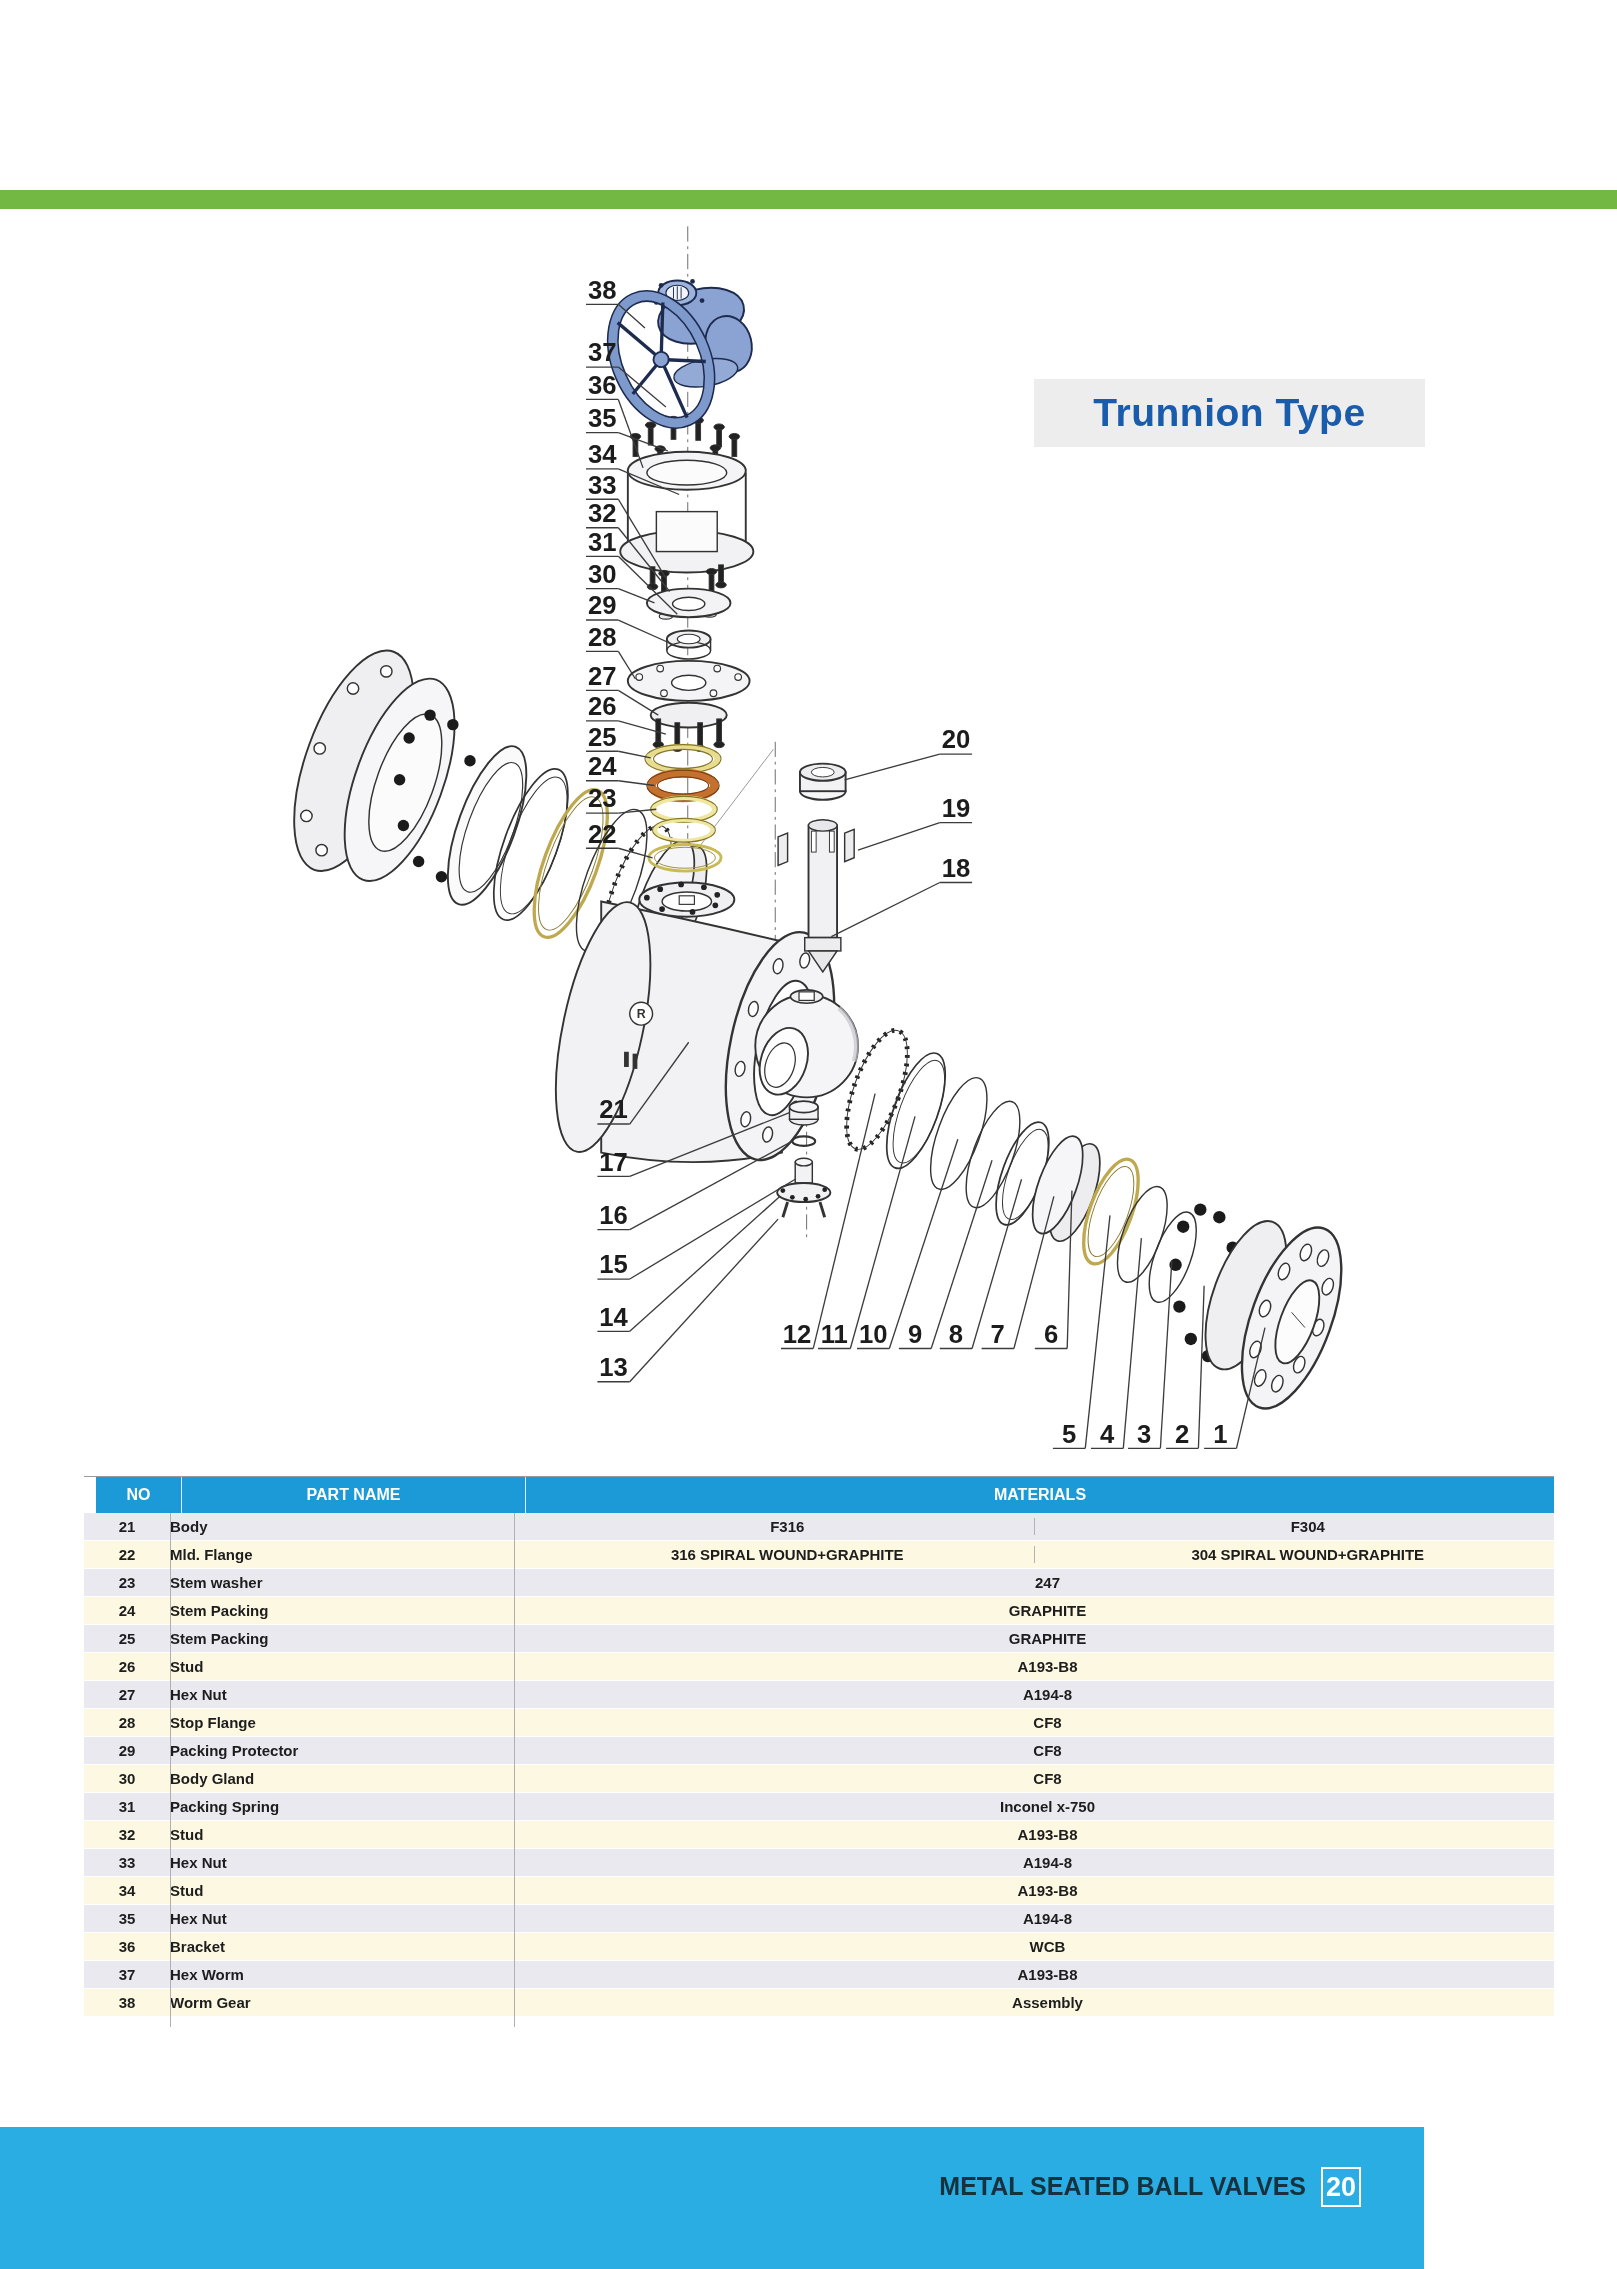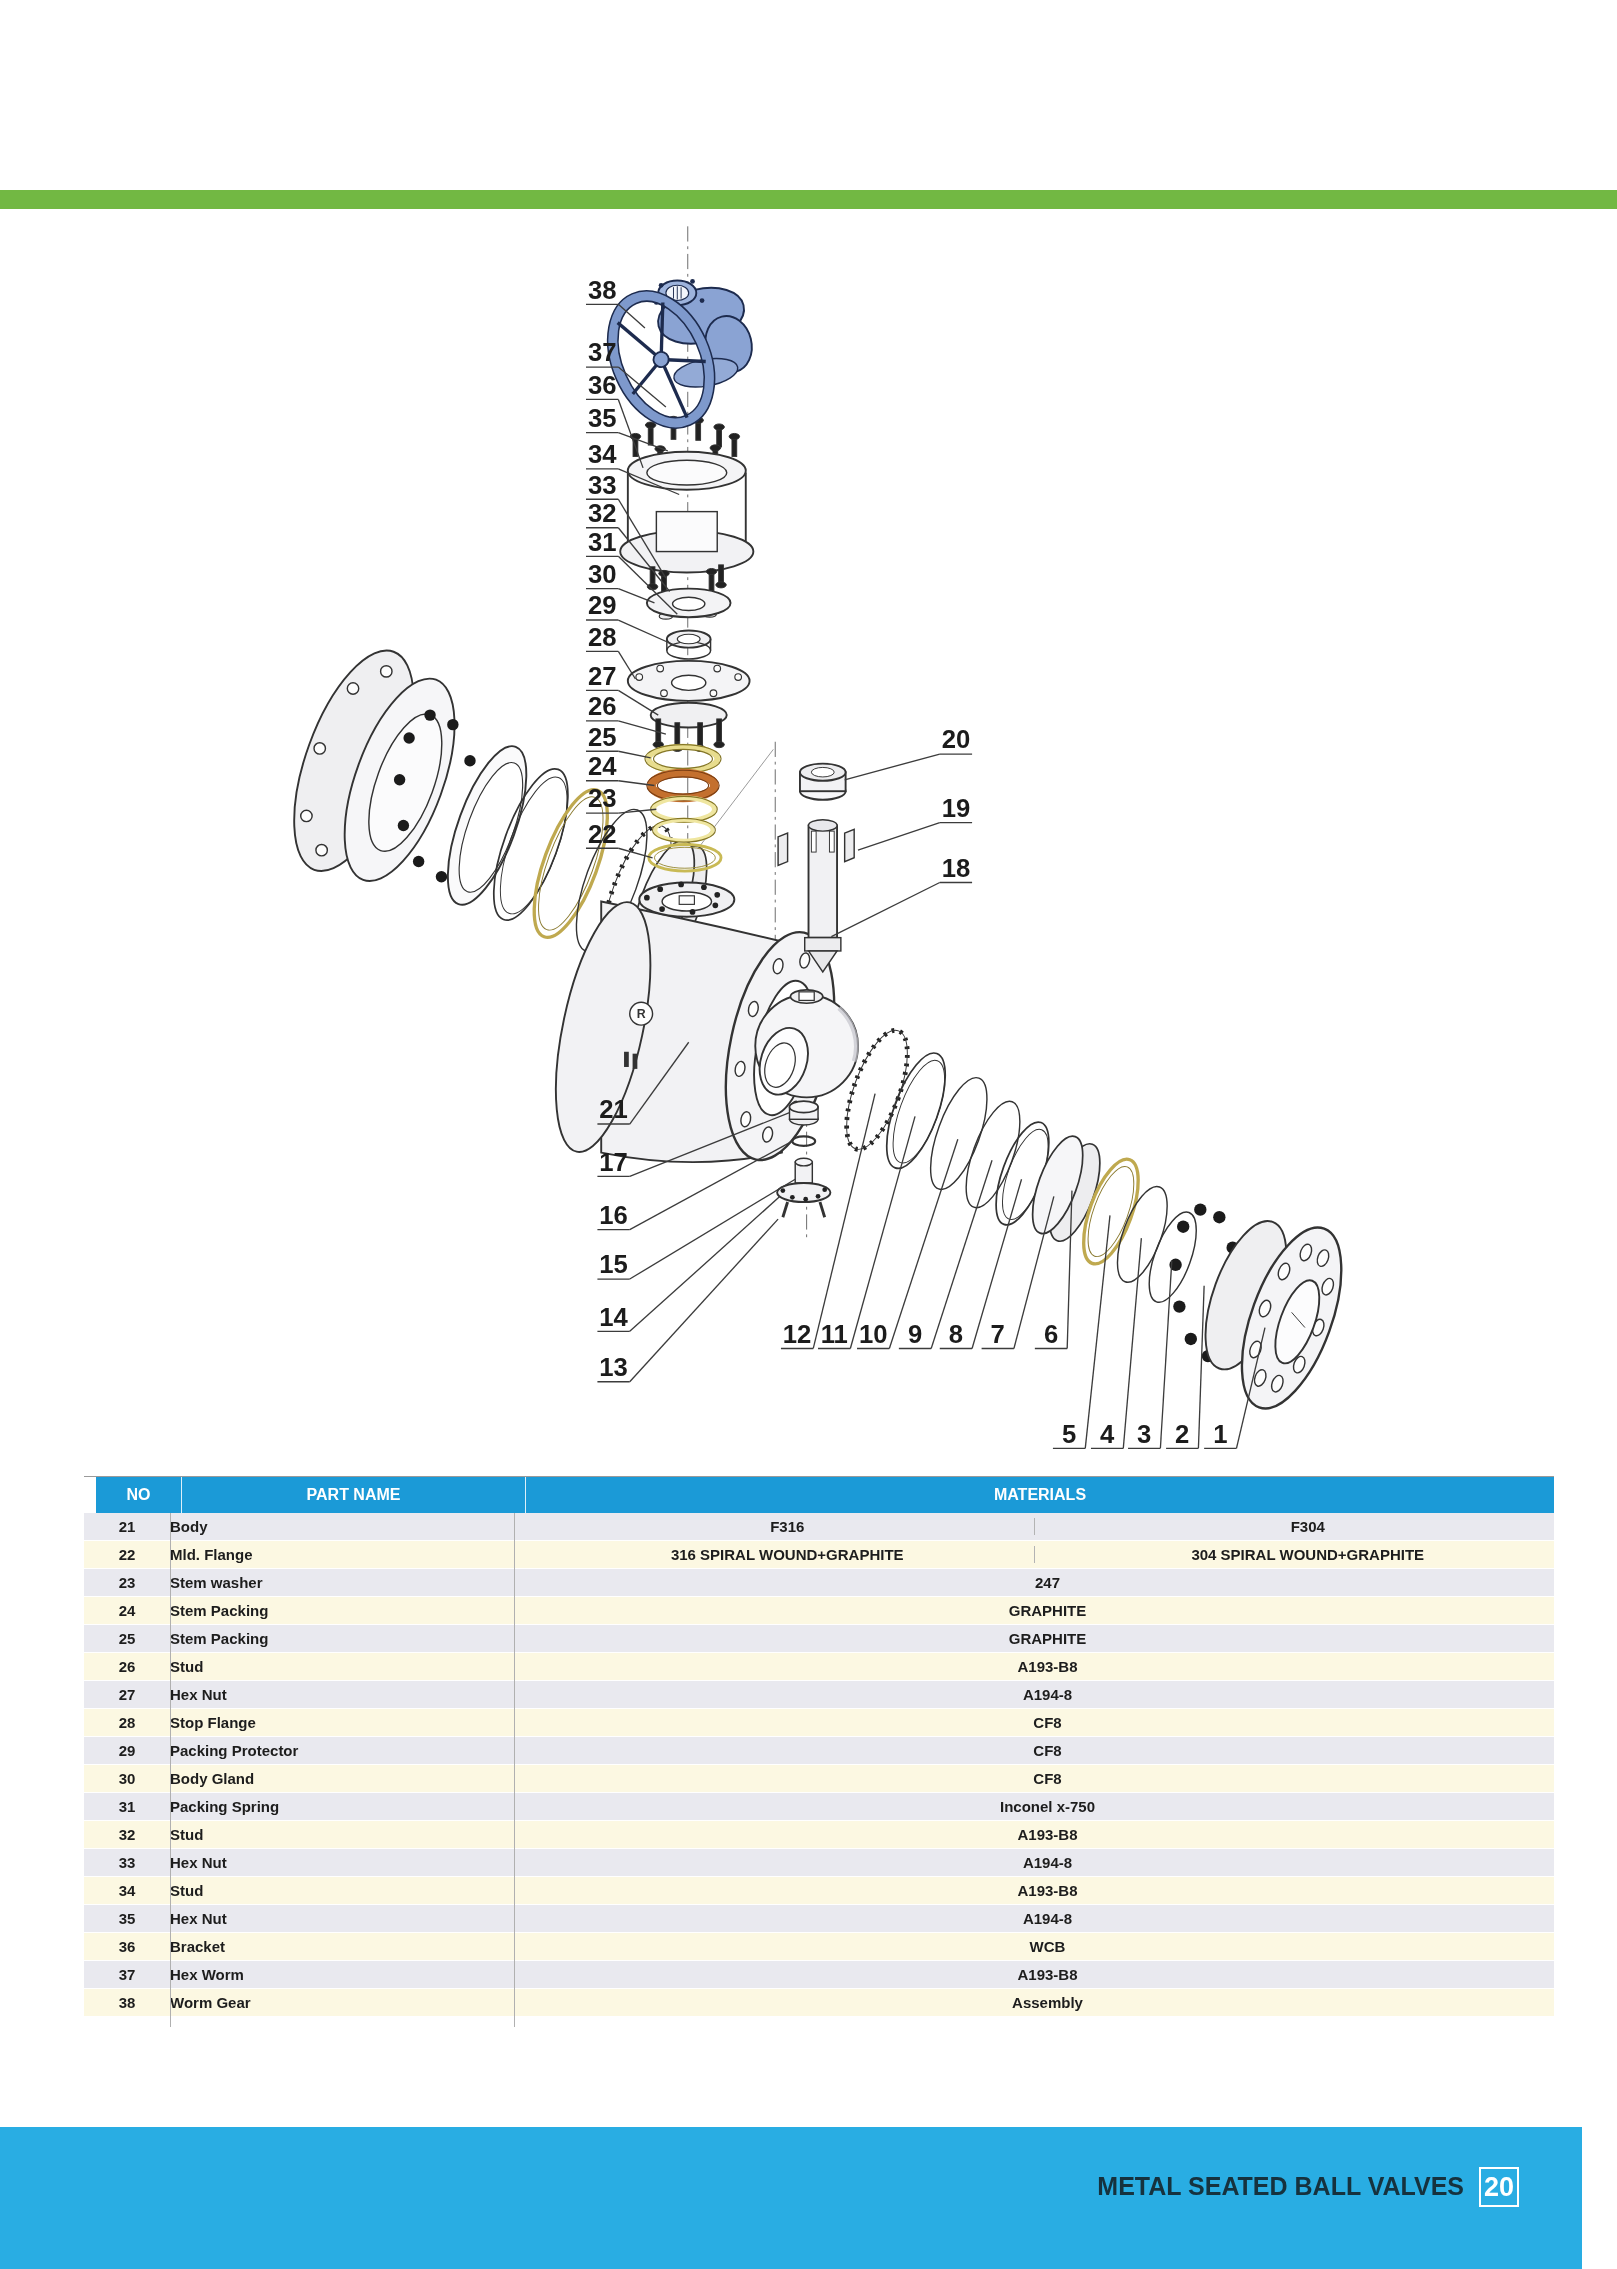--- a/index.html
+++ b/index.html
@@ -37,21 +37,21 @@
   .trow.even{background:var(--row-even);}
   .tc{box-sizing:border-box;display:flex;align-items:center;}
   .tc.no{width:86px;justify-content:center;font-weight:bold;}
   .tc.name{width:344px;font-weight:bold;}
   .tc.mats{flex:1;display:flex;}
   .tc.mats .m{flex:1;display:flex;align-items:center;justify-content:center;font-weight:bold;margin-left:27px;}
   .tc.mats .m.split{border-right:1px solid #b3b3b3;}
   .vdiv{position:absolute;top:0;width:1px;background:#b0b0b0;}
   
   .footer{
-    position:absolute;left:0;top:2127px;width:1582px;height:143px;background:var(--footer-blue);
+    position:absolute;left:0;top:2127px;width:1424px;height:143px;background:var(--footer-blue);
     display:flex;align-items:flex-start;justify-content:flex-end;
     padding:40px 63px 0 0;box-sizing:border-box;
   }
   .footer-title{font-size:25px;font-weight:bold;color:#16323E;line-height:38px;}
   .page-badge{
     width:36px;height:36px;border:2.9px solid #fff;margin-left:15px;
     display:flex;align-items:center;justify-content:center;
     color:#fff;font-size:27px;font-weight:bold;
   }
 </style>
@@ -529,20 +529,23 @@
           <text x="1243" y="1517" text-anchor="middle" font-size="27" font-weight="bold" fill="#1c1c1c">2</text>
         </g>
         <g>
           <line x1="1266" y1="1523" x2="1300" y2="1523" stroke="#3c3c3c" stroke-width="1.4"></line>
           <line x1="1300" y1="1523" x2="1330" y2="1396" stroke="#3c3c3c" stroke-width="1.4"></line>
           <text x="1283" y="1517" text-anchor="middle" font-size="27" font-weight="bold" fill="#1c1c1c">1</text>
         </g>
       </g>
   </svg>
 
+  <div class="banner">
+    <span class="banner-label">Trunnion Type</span>
+  </div>
 
   <div class="ptable">
     <div class="thead">
       <div class="hc h-no">NO</div>
       <div class="hc h-name">PART NAME</div>
       <div class="hc h-mat">MATERIALS</div>
     </div>
     <div class="tbody">
         <div class="trow odd">
           <div class="tc no">21</div>

